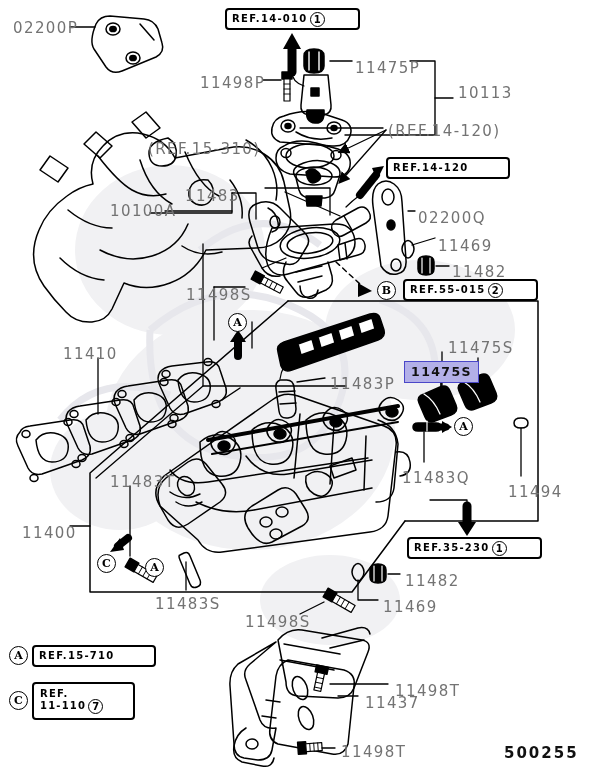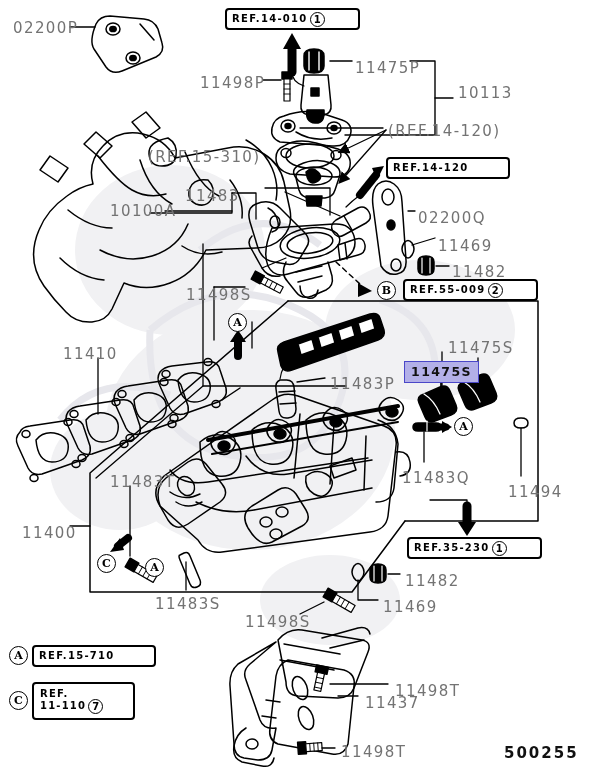--- a/index.html
+++ b/index.html
@@ -474,21 +474,21 @@
       <path d="M442,352 L442,386" stroke-width="1.3"></path>
       <path d="M404,382 L441,382" stroke-width="0"></path>
     </g>
   </svg>
 
   <div id="labels">
       <div class="lbl" style="left: 13px; top: 21px;">02200P</div>
       <div class="lbl" style="left: 200px; top: 76px;">11498P</div>
       <div class="lbl" style="left: 355px; top: 61px;">11475P</div>
       <div class="lbl" style="left: 458px; top: 86px;">10113</div>
-      <div class="lbl" style="left: 148px; top: 142px; margin-top: 8px;">(REF.15-310)</div>
+      <div class="lbl" style="left: 148px; top: 142px;">(REF.15-310)</div>
       <div class="lbl" style="left: 388px; top: 124px;">(REF.14-120)</div>
       <div class="lbl" style="left: 185px; top: 189px;">11483</div>
       <div class="lbl" style="left: 110px; top: 204px;">10100A</div>
       <div class="lbl" style="left: 418px; top: 211px;">02200Q</div>
       <div class="lbl" style="left: 438px; top: 239px;">11469</div>
       <div class="lbl" style="left: 452px; top: 265px;">11482</div>
       <div class="lbl" style="left: 186px; top: 288px;">11498S</div>
       <div class="lbl" style="left: 63px; top: 347px;">11410</div>
       <div class="lbl" style="left: 448px; top: 341px;">11475S</div>
       <div class="lbl" style="left: 330px; top: 377px;">11483P</div>
@@ -506,21 +506,21 @@
     </div>
   <div id="refboxes">
       <div class="refbox" style="left: 225px; top: 8px; width: 135px; height: 22px;">
         <span class="rt">REF.14-010</span>
         <span class="circnum">1</span>
       </div>
       <div class="refbox" style="left: 386px; top: 157px; width: 124px; height: 22px;">
         <span class="rt">REF.14-120</span>
       </div>
       <div class="refbox" style="left: 403px; top: 279px; width: 135px; height: 22px;">
-        <span class="rt">REF.55-009</span>
+        <span class="rt">REF.55-015</span>
         <span class="circnum">2</span>
       </div>
       <div class="refbox" style="left: 407px; top: 537px; width: 135px; height: 22px;">
         <span class="rt">REF.35-230</span>
         <span class="circnum">1</span>
       </div>
       <div class="refbox" style="left: 32px; top: 645px; width: 124px; height: 22px; text-align: right;">
         <span class="rt">REF.15-710</span>
       </div>
       <div class="refbox two" style="left: 32px; top: 682px; width: 103px; height: 38px;">

